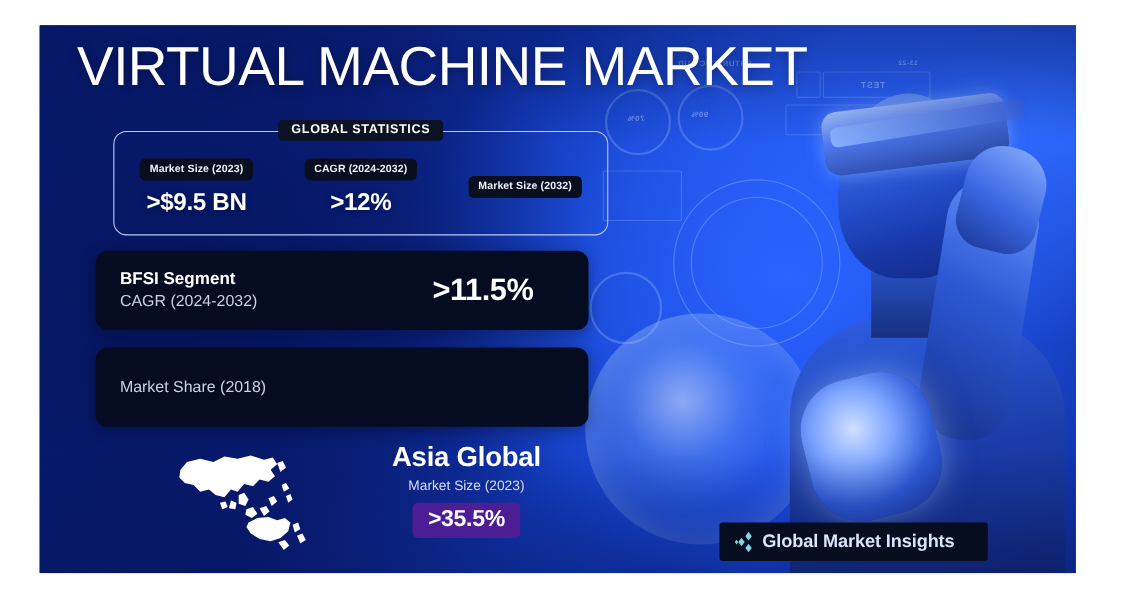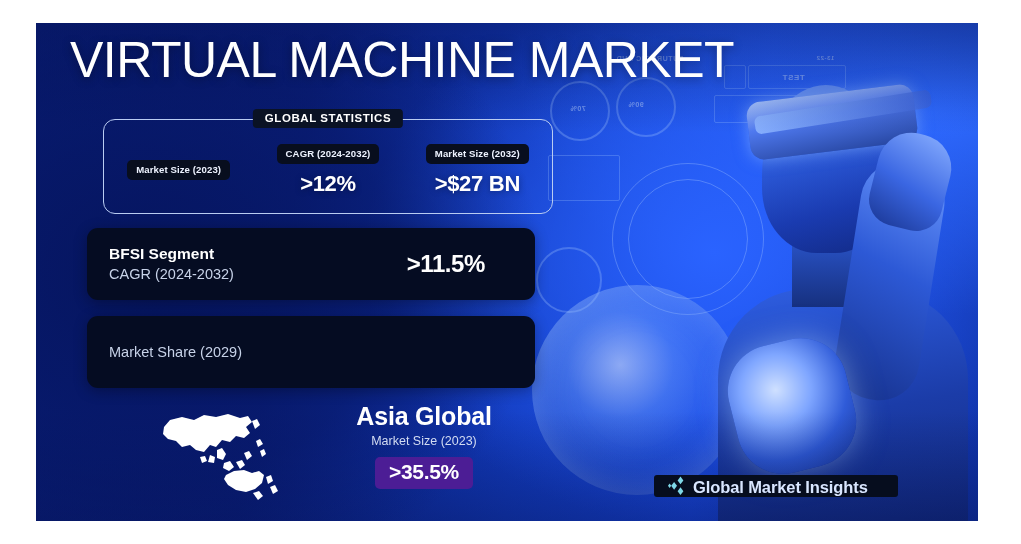--- a/index.html
+++ b/index.html
@@ -257,21 +257,21 @@
   }
   .seg-sub {
     color: #c7d2e8;
     font-size: 14.5px;
     line-height: 20px;
     white-space: nowrap;
   }
   .seg-val {
     padding-right: 50px;
     color: #ffffff;
-    font-size: 24px;
+    font-size: 28px;
     font-weight: bold;
     letter-spacing: -0.4px;
     white-space: nowrap;
     margin-left: 32px;
   }
 
   
   .region {
     position: absolute;
     left: 120px; top: 376px;
@@ -312,25 +312,25 @@
     font-size: 21px;
     font-weight: bold;
     letter-spacing: -0.3px;
     white-space: nowrap;
   }
 
   
   .brand {
     position: absolute;
     left: 618px; top: 452px;
-    width: 244px; height: 22px;
+    width: 244px; height: 35px;
     background: #060d1e;
     border-radius: 3px;
     display: flex;
-    align-items: flex-end;
+    align-items: center;
     padding-left: 14px;
     box-sizing: border-box;
   }
   .brand-mark { width: 21px; height: 22px; margin-right: 4px; flex: none; }
   .brand-text {
     color: #d9e6ff;
     font-size: 16.5px;
     font-weight: bold;
     letter-spacing: -0.1px;
     white-space: nowrap;
@@ -392,43 +392,43 @@
 
   <div class="bg-vignette"></div>
 
   <div class="title">VIRTUAL MACHINE MARKET</div>
 
   <div class="gs-panel">
     <div class="gs-legend">GLOBAL STATISTICS</div>
     <div class="gs-cols">
       <div class="gs-col">
         <div class="gs-chip">Market Size (2023)</div>
+        <div class="gs-val">&gt;$9.5 BN</div>
       </div>
       <div class="gs-col">
         <div class="gs-chip">CAGR (2024-2032)</div>
         <div class="gs-val">&gt;12%</div>
       </div>
       <div class="gs-col">
         <div class="gs-chip">Market Size (2032)</div>
-        <div class="gs-val">&gt;$27 BN</div>
       </div>
     </div>
   </div>
 
   <div class="seg-card first">
     <div class="seg-text">
       <div class="seg-title">BFSI Segment</div>
       <div class="seg-sub">CAGR (2024-2032)</div>
     </div>
     <div class="seg-val">&gt;11.5%</div>
   </div>
 
   <div class="seg-card second">
     <div class="seg-text">
-      <div class="seg-sub">Market Share (2029)</div>
+      <div class="seg-sub">Market Share (2018)</div>
     </div>
   </div>
 
   <div class="region">
     <svg class="region-map" viewBox="0 0 140 100">
       <g fill="#ffffff">
         <path d="M8 22 L14 15 L26 12 L38 15 L48 10 L60 12 L72 9 L84 13 L92 11 L96 17 L90 22 L94 28 L88 33 L80 31 L74 37 L66 35 L60 42 L54 40 L48 47 L40 45 L34 40 L26 42 L20 36 L12 34 L7 29 Z"></path>
         <path d="M96 16 L101 14 L104 20 L99 24 Z"></path>
         <path d="M61 45 L66 43 L70 49 L67 55 L61 53 Z"></path>
         <path d="M54 50 L59 52 L58 58 L52 57 Z"></path>

